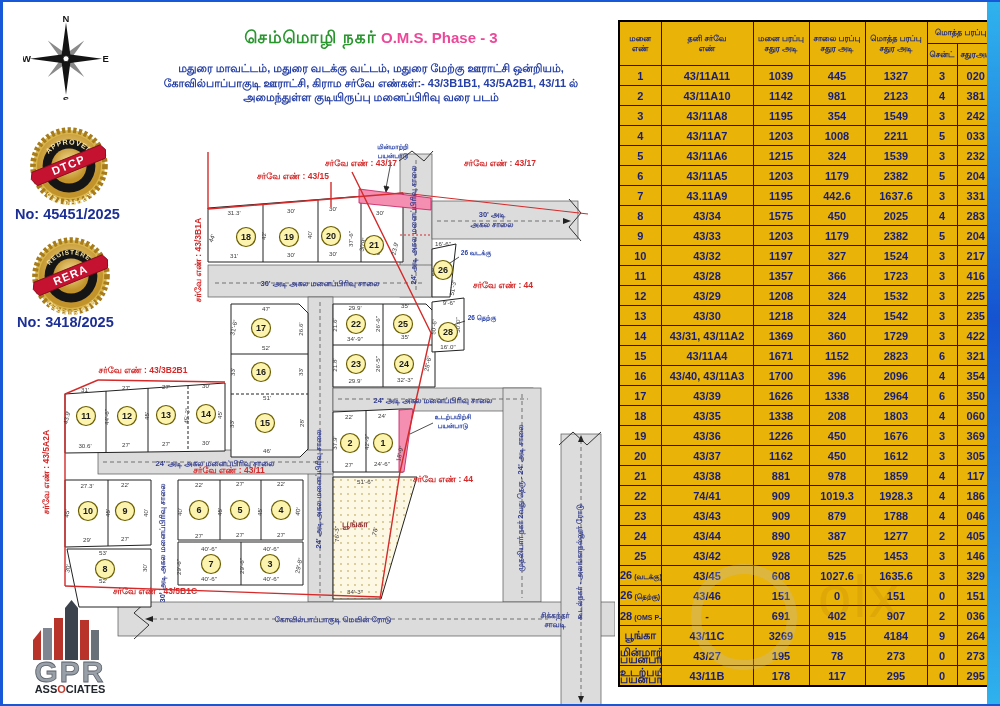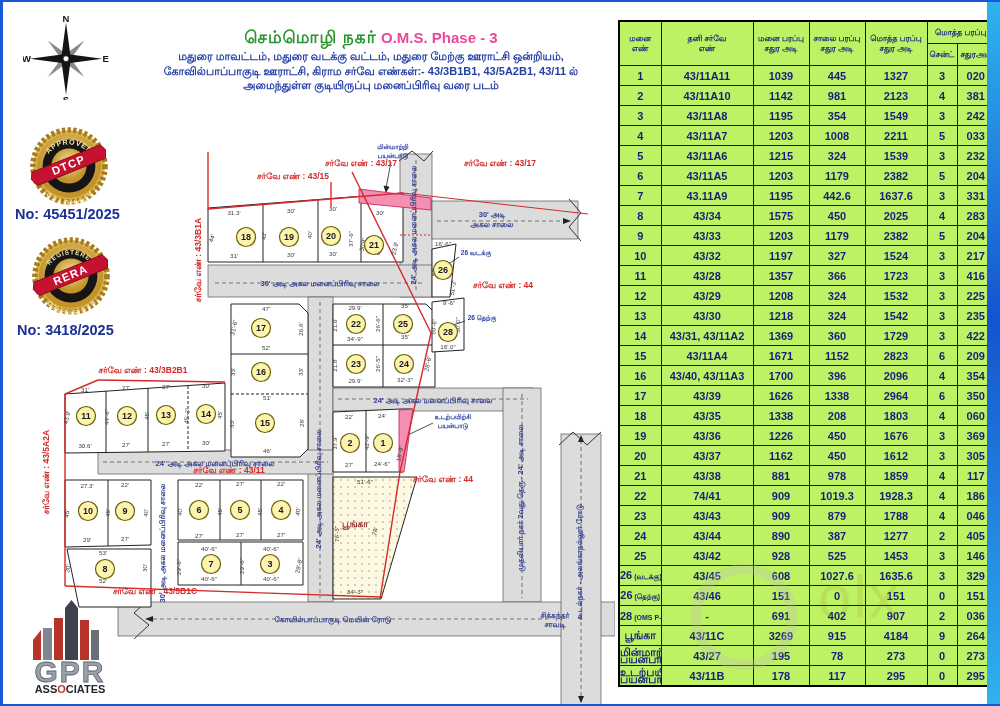--- a/index.html
+++ b/index.html
@@ -5,37 +5,37 @@
   html,body{margin:0;padding:0;background:#fff;}
   #canvas{position:relative;width:1000px;height:706px;background:#fff;overflow:hidden;
     border-top:2px solid #1758d8;border-bottom:2px solid #1758d8;border-left:3px solid #1758d8;
     box-sizing:border-box;font-family:"Liberation Sans",sans-serif;}
   #right-bar{position:absolute;right:0;top:0;width:13px;height:706px;
     background:linear-gradient(180deg,#2fb3ee 0%,#1553d0 45%,#2fb3ee 100%);}
   
   #titleblock{position:absolute;left:125px;top:26px;width:486px;text-align:center;}
   .t-tamil{font-size:17px;font-weight:bold;color:#28962d;letter-spacing:1px;}
   .t-oms{font-size:15px;font-weight:bold;color:#ec4899;}
-  .subtitle{margin-top:0;font-size:11px;font-weight:bold;color:#2741a6;line-height:14.5px;}
+  .subtitle{margin-top:12px;font-size:11px;font-weight:bold;color:#2741a6;line-height:14.5px;}
   
   #compass{position:absolute;left:20px;top:12px;width:86px;height:86px;}
   
   .badge{position:absolute;width:80px;height:80px;}
   #badge-dtcp{left:26px;top:124px;}
   #badge-rera{left:28px;top:234px;}
   .badge-no{position:absolute;width:150px;font-size:14.5px;font-weight:bold;color:#1c2f96;}
   #no-dtcp{left:12px;top:204px;}
-  #no-rera{left:14px;top:320px;}
+  #no-rera{left:14px;top:312px;}
   
   #gpr-logo{position:absolute;left:16px;top:596px;width:112px;height:98px;}
   
   #map{position:absolute;left:0;top:0;width:612px;height:706px;}
   
   #plot-table{position:absolute;left:615px;top:18px;width:377px;border-collapse:collapse;
-    table-layout:fixed;background:#bef264;}
+    table-layout:fixed;background:#eab308;}
   #plot-table th,#plot-table td{border:1px solid #1b1b1b;text-align:center;padding:0;
     overflow:hidden;white-space:nowrap;}
   #plot-table{border:2px solid #000;}
   #plot-table thead th{font-size:8px;color:#1b2a80;font-weight:bold;line-height:9.5px;height:21px;}
   #plot-table tbody td{height:19px;font-size:11px;font-weight:bold;color:#141e7a;}
   td.c-no{color:#c80000;font-size:11.5px;}
   td.c-no .sub{font-size:7px;}
   td.c-no.sm{font-size:6.5px;line-height:7px;}
   td.c-survey{color:#2b8a2b;font-size:10px;}
   
@@ -593,21 +593,21 @@
         </tr>
         <tr>
           <td class="c-no">
             <div>15</div>
           </td>
           <td class="c-survey">43/11A4</td>
           <td class="c-val">1671</td>
           <td class="c-val">1152</td>
           <td class="c-val">2823</td>
           <td class="c-val">6</td>
-          <td class="c-val">209</td>
+          <td class="c-val">321</td>
         </tr>
         <tr>
           <td class="c-no">
             <div>16</div>
           </td>
           <td class="c-survey">43/40, 43/11A3</td>
           <td class="c-val">1700</td>
           <td class="c-val">396</td>
           <td class="c-val">2096</td>
           <td class="c-val">4</td>

